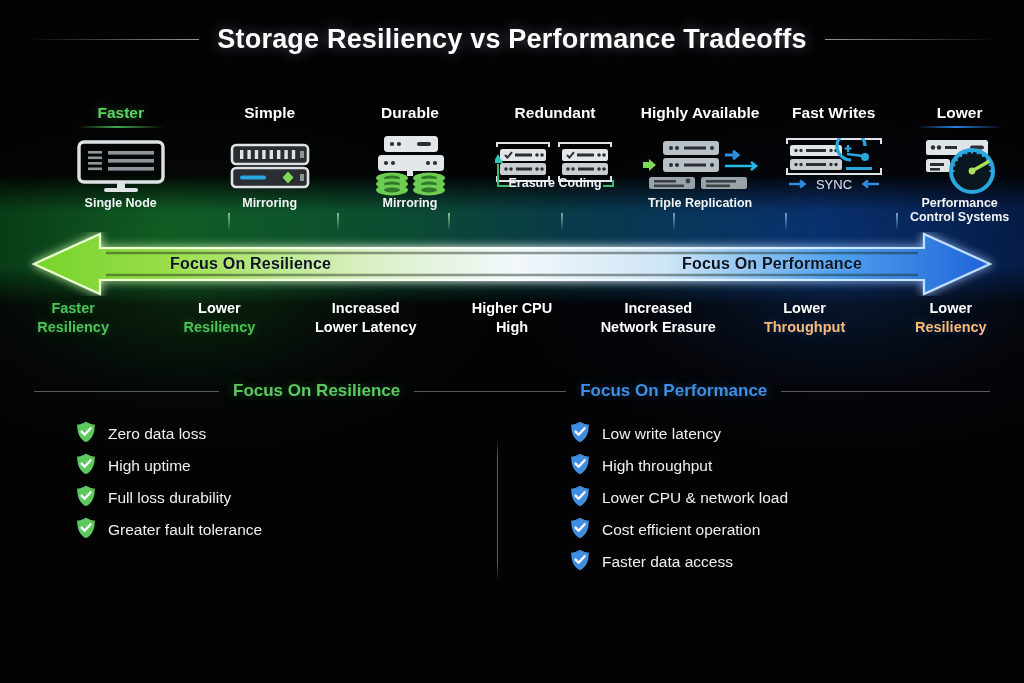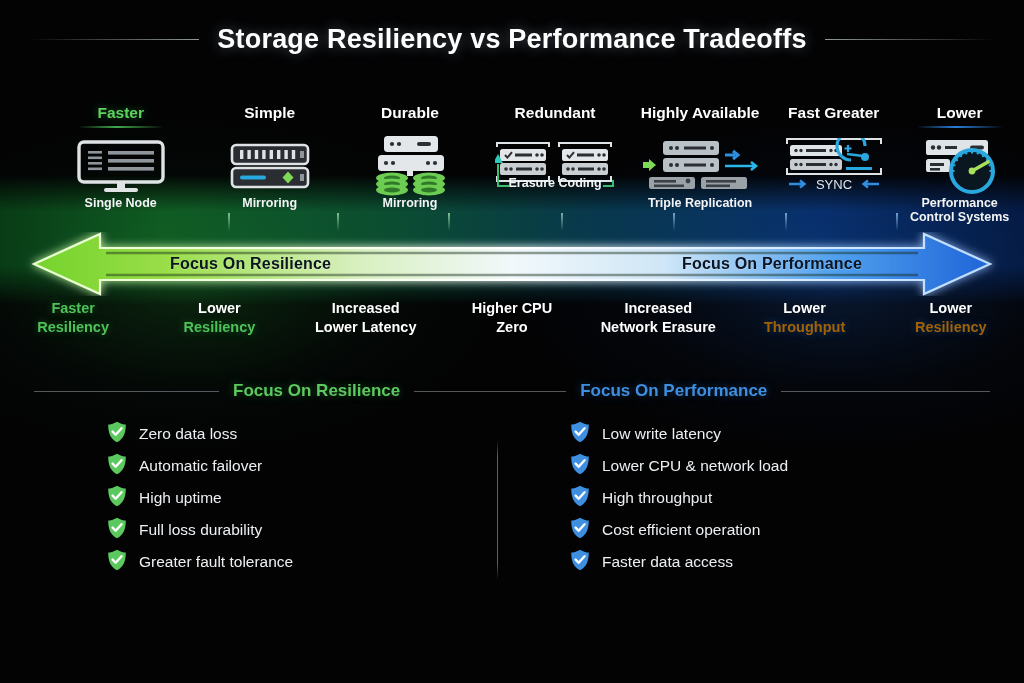--- a/index.html
+++ b/index.html
@@ -82,32 +82,32 @@
 
   
   .outcomes{
     position:absolute; top:299px; left:0; right:0; height:48px; display:flex;
   }
   .outcome{ flex:1; text-align:center; font-size:14.5px; font-weight:bold; line-height:19px; }
   .o-l1{ display:block; }
   .o-l2{ display:block; }
   .c-white{ color:#ffffff; }
   .c-green{ color:#4fc159; text-shadow:0 0 8px rgba(60,200,80,.35); }
-  .c-blue{ color:#a16207; text-shadow:0 0 8px rgba(60,140,230,.35); }
+  .c-blue{ color:#fdba74; text-shadow:0 0 8px rgba(60,140,230,.35); }
 
   
   .sec-heads{ position:absolute; top:381px; left:0; right:0; display:flex; align-items:center; }
   .sh-rule{ height:1px; background:rgba(150,158,164,.55); }
   .sec-title{ font-size:17px; font-weight:bold; white-space:nowrap; padding:0 14px; }
   .sec-title.green{ color:#5cc95f; text-shadow:0 0 10px rgba(70,210,90,.35); }
   .sec-title.blue{ color:#3e8fe2; text-shadow:0 0 10px rgba(60,150,235,.35); }
 
   .lists{ position:absolute; top:418px; left:0; right:0; height:170px; display:flex; }
   .list-col{ flex:1; position:relative; }
-  .list-inner{ padding-left:107px; }
+  .list-inner{ padding-left:76px; }
   .list-col.right .list-inner{ padding-left:58px; }
   .v-div{
     position:absolute; left:-15px; top:22px; width:1px; height:140px;
     background:linear-gradient(180deg, rgba(150,158,164,0) 0%, rgba(150,158,164,.6) 12%, rgba(150,158,164,.6) 88%, rgba(150,158,164,0) 100%);
   }
   .li{ display:flex; align-items:center; gap:12px; height:32px; }
   .li-text{ font-size:15.5px; color:#edf0f2; }
   .shield{ width:20px; height:22px; flex:0 0 20px; }
 </style>
 </head>
@@ -264,21 +264,21 @@
         <rect x="65" y="39" width="30" height="2.6" fill="#3a4045"></rect>
           <rect x="65" y="43.5" width="24" height="2.6" fill="#3a4045"></rect>
         <path d="M16,24 l-7,-6 l0,3 l-6,0 l0,6 l6,0 l0,3 Z" fill="#7ed957" transform="translate(-1,0)"></path>
         <path d="M84,14 l10,0 M92,10 l5,4 l-5,4" stroke="#2f8ee0" stroke-width="3" fill="none"></path>
         <path d="M84,25 l30,0 M110,21 l5,4 l-5,4" stroke="#29b6e8" stroke-width="2.6" fill="none"></path>
         </svg>
       </div>
       <div class="col-cap ">Triple Replication</div>
     </div>
     <div class="col" style="width: 128px; margin-left: 0px;">
-      <div class="col-head white">Fast Greater</div>
+      <div class="col-head white">Fast Writes</div>
       <div class="head-underline none"></div>
       <div class="icon-wrap">
         <svg width="102" height="56" viewBox="0 0 102 56">
           <path d="M4,6 L4,1 L98,1 L98,6" fill="none" stroke="#dfe3e6" stroke-width="2"></path>
         <path d="M4,30 L4,36 L98,36 L98,30" fill="none" stroke="#dfe3e6" stroke-width="2"></path>
         <rect x="7" y="7" width="52" height="11" rx="2.6" fill="#dfe4e8"></rect>
         <circle cx="13" cy="12.5" r="1.7" fill="#2b2f33"></circle>
           <circle cx="18" cy="12.5" r="1.7" fill="#2b2f33"></circle>
         <rect x="23" y="11" width="20" height="3" fill="#2b2f33"></rect>
         <circle cx="48" cy="12.5" r="1.7" fill="#2b2f33"></circle>
@@ -389,21 +389,21 @@
     <div class="outcome">
       <span class="o-l1 c-white">Lower</span>
       <span class="o-l2 c-green">Resiliency</span>
     </div>
     <div class="outcome">
       <span class="o-l1 c-white">Increased</span>
       <span class="o-l2 c-white">Lower Latency</span>
     </div>
     <div class="outcome">
       <span class="o-l1 c-white">Higher CPU</span>
-      <span class="o-l2 c-white">Zero</span>
+      <span class="o-l2 c-white">High</span>
     </div>
     <div class="outcome">
       <span class="o-l1 c-white">Increased</span>
       <span class="o-l2 c-white">Network Erasure</span>
     </div>
     <div class="outcome">
       <span class="o-l1 c-white">Lower</span>
       <span class="o-l2 c-blue">Throughput</span>
     </div>
     <div class="outcome">
@@ -428,27 +428,20 @@
               <path d="M10,0.8 C6.5,3 3.2,3.6 1.2,3.6 C1.2,12 3.6,18.4 10,21.2 C16.4,18.4 18.8,12 18.8,3.6 C16.8,3.6 13.5,3 10,0.8 Z" fill="#5cc95f"></path>
               <path d="M5.6,10.6 l3,3.2 l6,-6.6" fill="none" stroke="#ffffff" stroke-width="2.4" stroke-linecap="round" stroke-linejoin="round"></path>
             </svg></span>
           <span class="li-text">Zero data loss</span>
         </div>
         <div class="li">
           <span><svg class="shield" viewBox="0 0 20 22">
               <path d="M10,0.8 C6.5,3 3.2,3.6 1.2,3.6 C1.2,12 3.6,18.4 10,21.2 C16.4,18.4 18.8,12 18.8,3.6 C16.8,3.6 13.5,3 10,0.8 Z" fill="#5cc95f"></path>
               <path d="M5.6,10.6 l3,3.2 l6,-6.6" fill="none" stroke="#ffffff" stroke-width="2.4" stroke-linecap="round" stroke-linejoin="round"></path>
             </svg></span>
-          <span class="li-text">Automatic failover</span>
-        </div>
-        <div class="li">
-          <span><svg class="shield" viewBox="0 0 20 22">
-              <path d="M10,0.8 C6.5,3 3.2,3.6 1.2,3.6 C1.2,12 3.6,18.4 10,21.2 C16.4,18.4 18.8,12 18.8,3.6 C16.8,3.6 13.5,3 10,0.8 Z" fill="#5cc95f"></path>
-              <path d="M5.6,10.6 l3,3.2 l6,-6.6" fill="none" stroke="#ffffff" stroke-width="2.4" stroke-linecap="round" stroke-linejoin="round"></path>
-            </svg></span>
           <span class="li-text">High uptime</span>
         </div>
         <div class="li">
           <span><svg class="shield" viewBox="0 0 20 22">
               <path d="M10,0.8 C6.5,3 3.2,3.6 1.2,3.6 C1.2,12 3.6,18.4 10,21.2 C16.4,18.4 18.8,12 18.8,3.6 C16.8,3.6 13.5,3 10,0.8 Z" fill="#5cc95f"></path>
               <path d="M5.6,10.6 l3,3.2 l6,-6.6" fill="none" stroke="#ffffff" stroke-width="2.4" stroke-linecap="round" stroke-linejoin="round"></path>
             </svg></span>
           <span class="li-text">Full loss durability</span>
         </div>
         <div class="li">
@@ -468,28 +461,28 @@
               <path d="M10,0.8 C6.5,3 3.2,3.6 1.2,3.6 C1.2,12 3.6,18.4 10,21.2 C16.4,18.4 18.8,12 18.8,3.6 C16.8,3.6 13.5,3 10,0.8 Z" fill="#3e8fe2"></path>
               <path d="M5.6,10.6 l3,3.2 l6,-6.6" fill="none" stroke="#ffffff" stroke-width="2.4" stroke-linecap="round" stroke-linejoin="round"></path>
             </svg></span>
           <span class="li-text">Low write latency</span>
         </div>
         <div class="li">
           <span><svg class="shield" viewBox="0 0 20 22">
               <path d="M10,0.8 C6.5,3 3.2,3.6 1.2,3.6 C1.2,12 3.6,18.4 10,21.2 C16.4,18.4 18.8,12 18.8,3.6 C16.8,3.6 13.5,3 10,0.8 Z" fill="#3e8fe2"></path>
               <path d="M5.6,10.6 l3,3.2 l6,-6.6" fill="none" stroke="#ffffff" stroke-width="2.4" stroke-linecap="round" stroke-linejoin="round"></path>
             </svg></span>
+          <span class="li-text">High throughput</span>
+        </div>
+        <div class="li">
+          <span><svg class="shield" viewBox="0 0 20 22">
+              <path d="M10,0.8 C6.5,3 3.2,3.6 1.2,3.6 C1.2,12 3.6,18.4 10,21.2 C16.4,18.4 18.8,12 18.8,3.6 C16.8,3.6 13.5,3 10,0.8 Z" fill="#3e8fe2"></path>
+              <path d="M5.6,10.6 l3,3.2 l6,-6.6" fill="none" stroke="#ffffff" stroke-width="2.4" stroke-linecap="round" stroke-linejoin="round"></path>
+            </svg></span>
           <span class="li-text">Lower CPU &amp; network load</span>
-        </div>
-        <div class="li">
-          <span><svg class="shield" viewBox="0 0 20 22">
-              <path d="M10,0.8 C6.5,3 3.2,3.6 1.2,3.6 C1.2,12 3.6,18.4 10,21.2 C16.4,18.4 18.8,12 18.8,3.6 C16.8,3.6 13.5,3 10,0.8 Z" fill="#3e8fe2"></path>
-              <path d="M5.6,10.6 l3,3.2 l6,-6.6" fill="none" stroke="#ffffff" stroke-width="2.4" stroke-linecap="round" stroke-linejoin="round"></path>
-            </svg></span>
-          <span class="li-text">High throughput</span>
         </div>
         <div class="li">
           <span><svg class="shield" viewBox="0 0 20 22">
               <path d="M10,0.8 C6.5,3 3.2,3.6 1.2,3.6 C1.2,12 3.6,18.4 10,21.2 C16.4,18.4 18.8,12 18.8,3.6 C16.8,3.6 13.5,3 10,0.8 Z" fill="#3e8fe2"></path>
               <path d="M5.6,10.6 l3,3.2 l6,-6.6" fill="none" stroke="#ffffff" stroke-width="2.4" stroke-linecap="round" stroke-linejoin="round"></path>
             </svg></span>
           <span class="li-text">Cost efficient operation</span>
         </div>
         <div class="li">
           <span><svg class="shield" viewBox="0 0 20 22">

